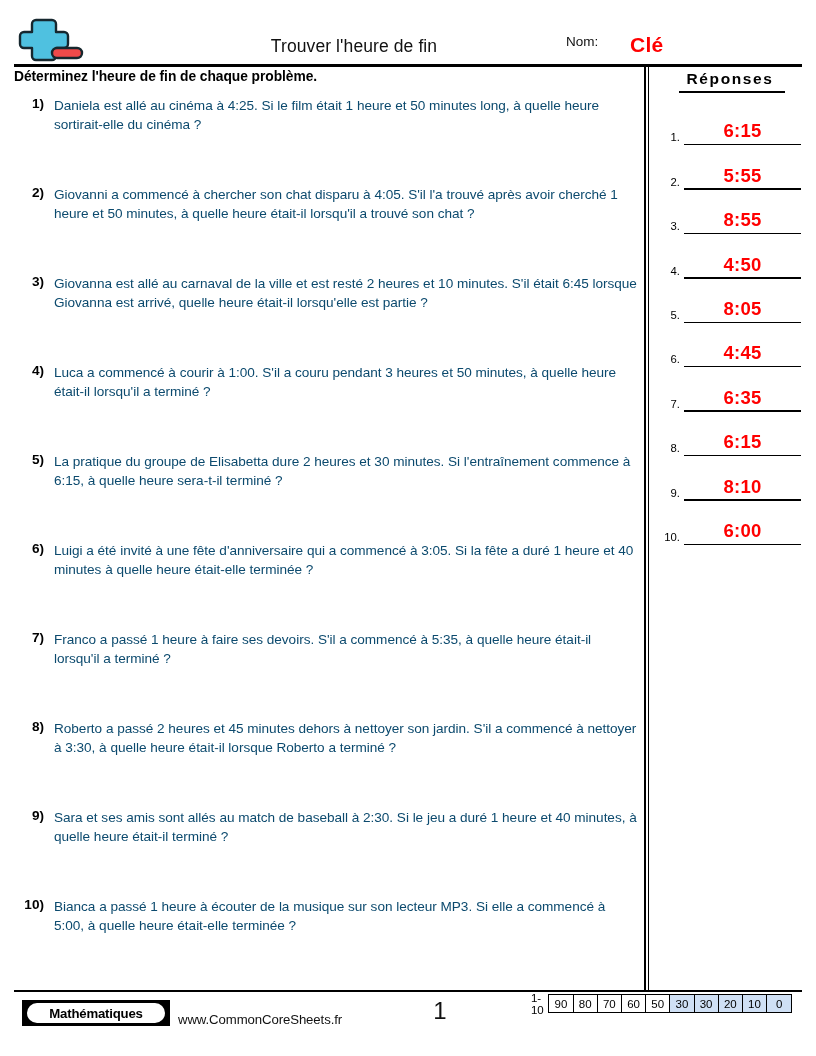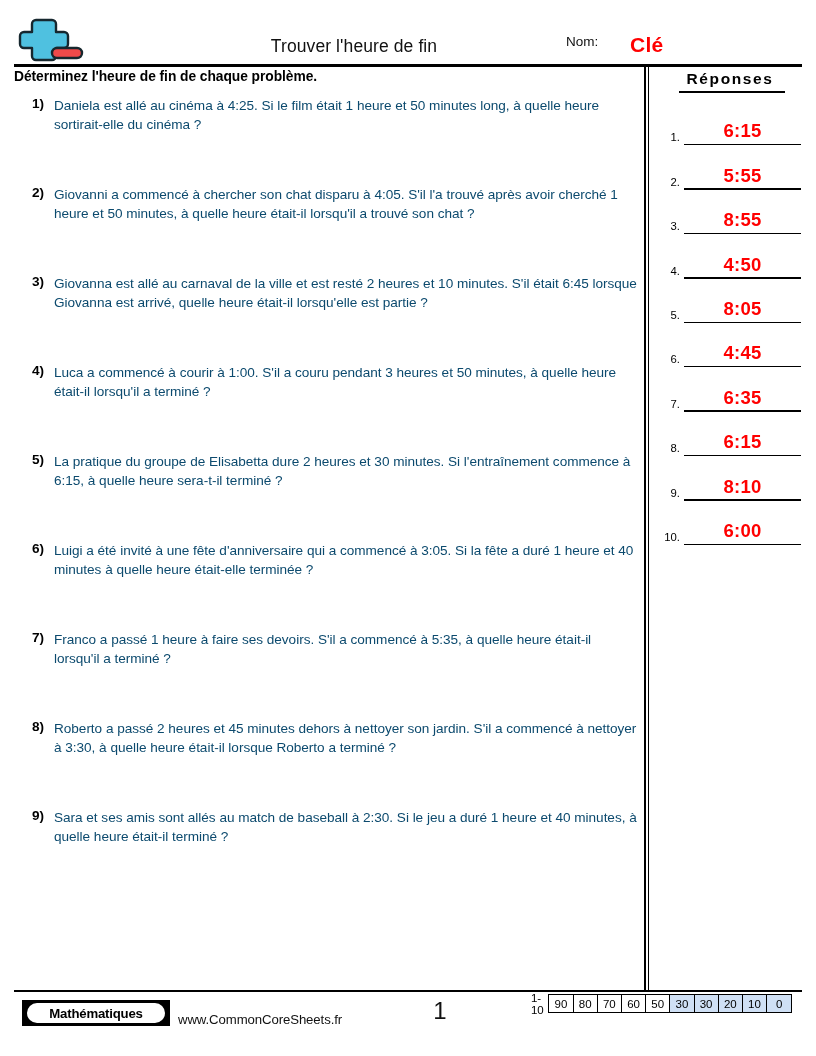--- a/index.html
+++ b/index.html
@@ -365,20 +365,24 @@
     <div class="problem">
       <div class="pnum">8)</div>
       <div class="ptext">Roberto a passé 2 heures et 45 minutes dehors à nettoyer son jardin. S'il a commencé à nettoyer à 3:30, à quelle heure était-il lorsque Roberto a terminé ?</div>
     </div>
 
     <div class="problem">
       <div class="pnum">9)</div>
       <div class="ptext">Sara et ses amis sont allés au match de baseball à 2:30. Si le jeu a duré 1 heure et 40 minutes, à quelle heure était-il terminé ?</div>
     </div>
 
+    <div class="problem">
+      <div class="pnum">10)</div>
+      <div class="ptext">Bianca a passé 1 heure à écouter de la musique sur son lecteur MP3. Si elle a commencé à 5:00, à quelle heure était-elle terminée ?</div>
+    </div>
 
   </div>
 
   <div id="answers">
     <div id="answers-title">Réponses</div>
     <div id="answers-title-underline"></div>
 
     <div id="answer-list">
 
       <div class="answer-row">

